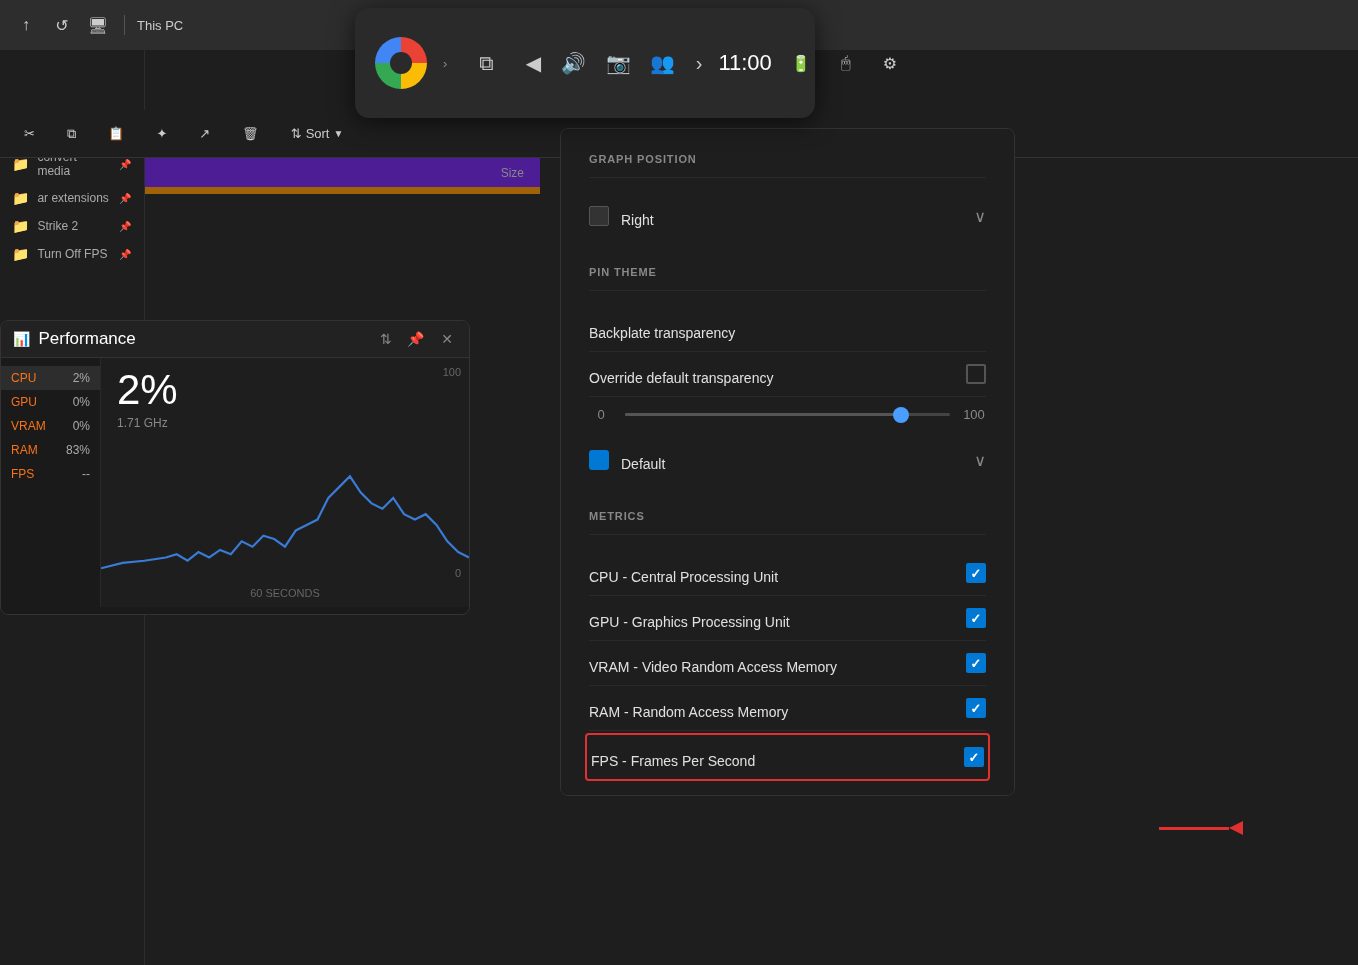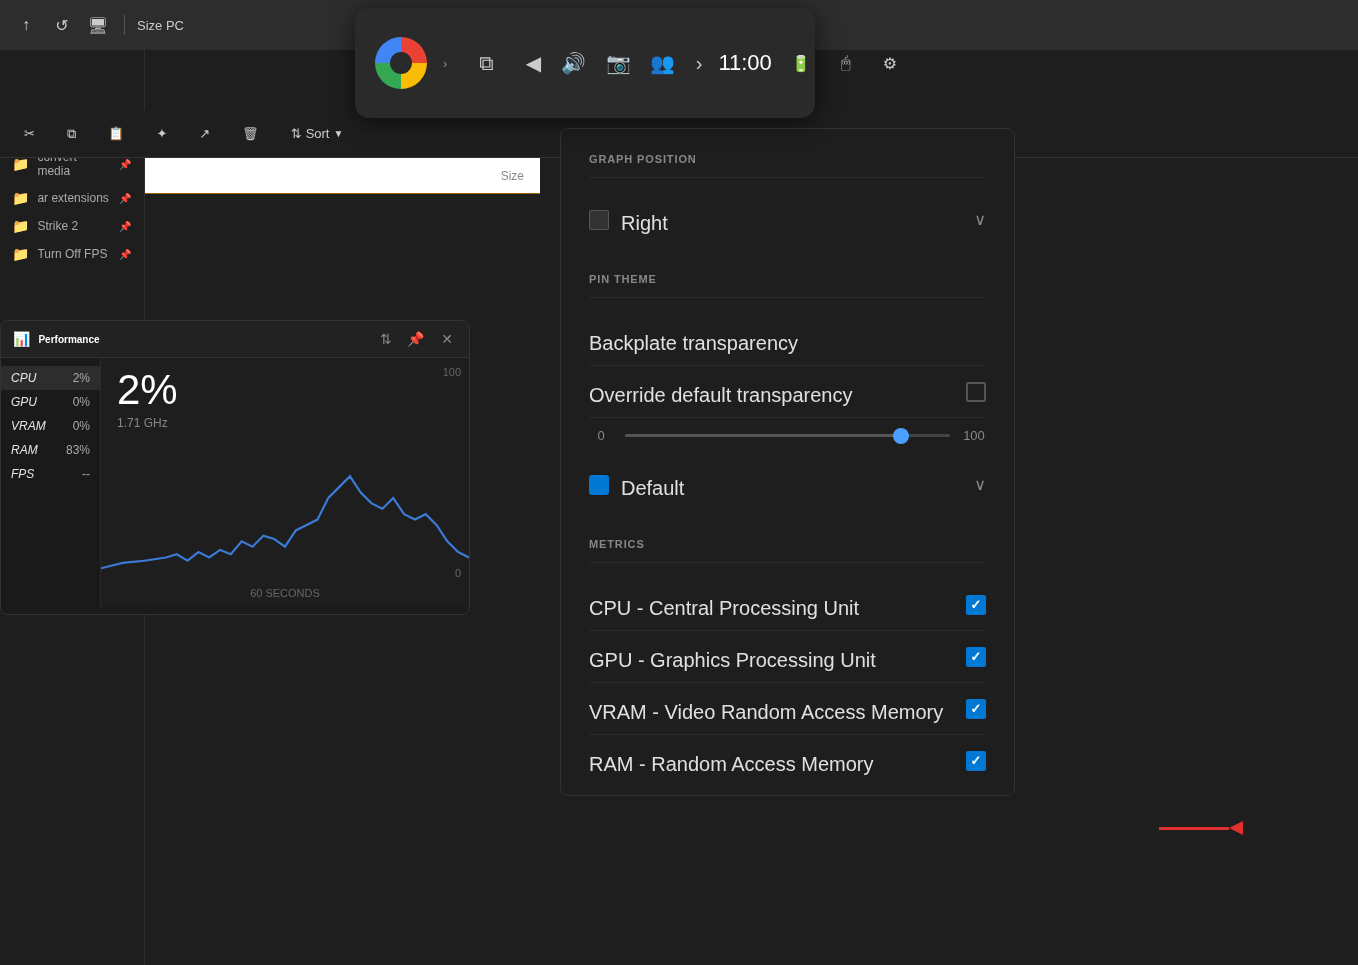--- a/index.html
+++ b/index.html
@@ -112,24 +112,24 @@
       padding: 4px 8px;
       border-radius: 4px;
     }
 
     
     .file-header {
       position: absolute;
       top: 158px; left: 0;
       width: 540px;
       height: 36px;
-      background: #ffffff;
+      background: #4c1d95;
       display: flex; align-items: center;
       padding: 0 16px;
-      border-bottom: 1px solid #a16207;
+      border-bottom: 7px solid #a16207;
     }
     .file-header-name {
       font-size: 12px; color: #888;
       flex: 1;
     }
     .file-header-size {
       font-size: 12px; color: #888;
       width: 80px; text-align: right;
     }
 
@@ -165,21 +165,21 @@
       overflow: hidden;
     }
     .perf-header {
       display: flex; align-items: center;
       padding: 8px 12px;
       background: #222;
       border-bottom: 1px solid #333;
       gap: 8px;
     }
     .perf-header-icon { font-size: 14px; }
-    .perf-title { font-size: 10px; font-weight: 700; flex: 1; }
+    .perf-title { font-size: 17px; font-weight: 400; flex: 1; }
     .perf-header-btn {
       font-size: 14px; color: #888; cursor: pointer;
       padding: 2px 4px;
     }
     .perf-body {
       display: flex; height: calc(100% - 44px);
     }
     .perf-sidebar {
       width: 100px;
       background: #1a1a1a;
@@ -188,21 +188,21 @@
     }
     .perf-metric {
       display: flex; align-items: center; justify-content: space-between;
       padding: 5px 10px;
       font-size: 12px;
       cursor: pointer;
     }
     .perf-metric.active {
       background: #2d2d2d;
     }
-    .perf-metric-name { color: #e5e5e5; font-weight: 500; font-style: italic; }
+    .perf-metric-name { color: #f97316; font-weight: 500; }
     .perf-metric-val { color: #aaa; }
     .perf-chart-area {
       flex: 1;
       background: #1e1e1e;
       position: relative;
       padding: 8px;
     }
     .perf-big-percent {
       font-size: 42px; font-weight: 200; color: #fff;
       position: absolute; top: 8px; left: 16px;
@@ -252,21 +252,21 @@
       margin-bottom: 12px;
     }
     .settings-row {
       display: flex; align-items: center;
       padding: 10px 0;
       border-bottom: 1px solid #2a2a2a;
       gap: 12px;
     }
     .settings-row:last-child { border-bottom: none; }
     .settings-label {
-      font-size: 20px; color: #e0e0e0;
+      font-size: 14px; color: #e0e0e0;
       flex: 1;
       margin-top: 8px;
     }
     .dropdown-chevron { font-size: 16px; color: #888; }
     .settings-checkbox {
       width: 20px; height: 20px;
       border: 2px solid #555;
       border-radius: 2px;
       background: transparent;
       cursor: pointer;
@@ -359,21 +359,21 @@
   </style>
 </head>
 <body>
 
 <div class="taskbar">
   <div class="taskbar-icon">↑</div>
   <div class="taskbar-icon">↺</div>
   <div class="taskbar-icon">🖥</div>
   <div class="taskbar-separator"></div>
   <div class="taskbar-path">
-    <span>Size PC</span>
+    <span>This PC</span>
   </div>
 </div>
 
 <div class="chrome-popup">
   <div class="chrome-logo"></div>
   <div class="taskbar-icon" style="font-size:13px;color:#888;">›</div>
   <div class="chrome-popup-divider"></div>
   <div class="chrome-popup-icon">⧉</div>
   <div class="chrome-popup-divider"></div>
   <div class="chrome-popup-icons">
@@ -541,19 +541,23 @@
     </div>
     <div class="settings-row">
       <span class="settings-label">VRAM - Video Random Access Memory</span>
       <div class="settings-checkbox checked"></div>
     </div>
     <div class="settings-row">
       <span class="settings-label">RAM - Random Access Memory</span>
       <div class="settings-checkbox checked"></div>
     </div>
 
+    <div class="settings-row fps-row-highlight">
+      <span class="settings-label">FPS - Frames Per Second</span>
+      <div class="settings-checkbox checked"></div>
+    </div>
   </div>
 </div>
 
 <div class="arrow-indicator" style="position:absolute;right:115px;bottom:130px;z-index:30;display:flex;align-items:center;">
   <div class="arrow-shaft"></div>
   <div class="arrow-head"></div>
 </div>
 
 </body></html>

